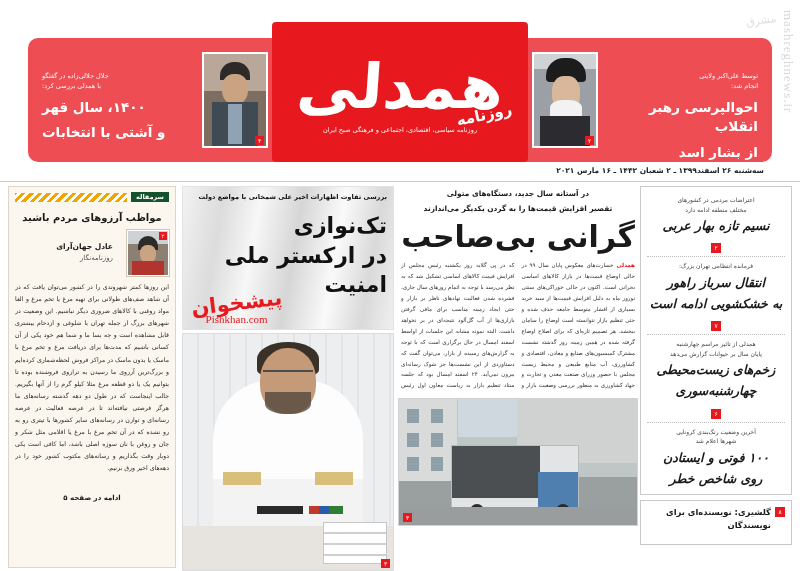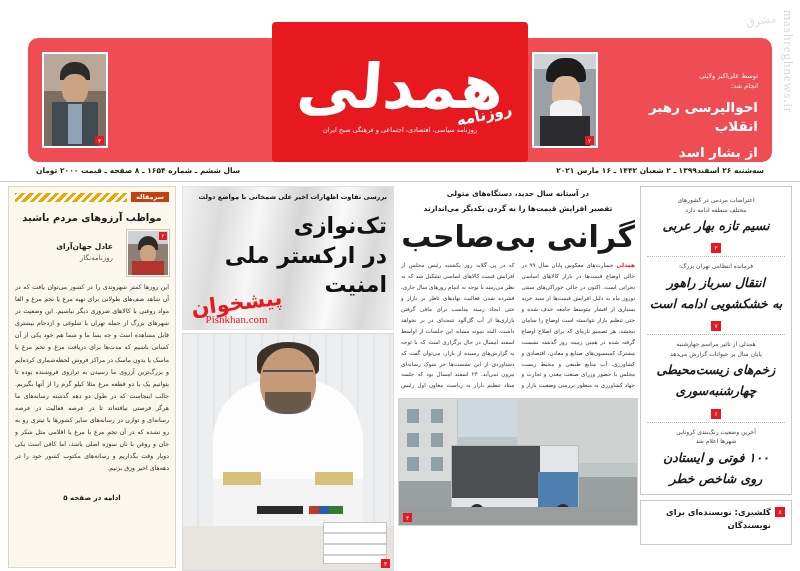--- a/index.html
+++ b/index.html
@@ -83,21 +83,21 @@
   .cols{position:absolute;left:0;top:186px;width:800px;height:385px;}
 
   
   .col-editorial{
     position:absolute;left:8px;top:0;width:168px;height:382px;
     background:#fbf7ee;border:1px solid #ddd6c6;
     padding:4px 6px 0 6px;box-sizing:border-box;
   }
   .ed-tagrow{display:flex;align-items:center;gap:4px;height:12px;}
   .ed-tag{
-    background:#c2410c;color:#fff;font-size:6.5px;font-weight:bold;
+    background:#14532d;color:#fff;font-size:6.5px;font-weight:bold;
     padding:1px 5px;flex:none;
   }
   .ed-hatch{
     flex:1;height:9px;
     background:repeating-linear-gradient(-45deg,#f0a500 0 3px,#fff 3px 6px);
   }
   .ed-head{
     text-align:center;font-size:10px;font-weight:bold;margin:7px 2px 5px 2px;
     line-height:1.5;
   }
@@ -265,39 +265,44 @@
         <div style="position:absolute;left:0;top:0;right:0;bottom:0;background:linear-gradient(180deg,#cfd3d6 0 16%,#9aa0a5 16% 100%);"></div>
         <div style="position:absolute;left:12px;top:4px;width:40px;height:24px;background:#1c1c1c;border-radius:18px 18px 4px 4px;"></div>
         <div style="position:absolute;left:18px;top:22px;width:28px;height:34px;background:#d8b79a;border-radius:42%;"></div>
         <div style="position:absolute;left:16px;top:46px;width:32px;height:20px;background:#f2f2f2;border-radius:40% 40% 0 0;"></div>
         <div style="position:absolute;left:6px;top:62px;width:50px;height:30px;background:#2b2b30;"></div>
         <div class="pg">۲</div>
       </div>
     </div>
 
     <div class="side-teaser left">
+      <div class="teaser-txt">
+        <div class="teaser-kicker">جلال جلالی‌زاده در گفتگو</div>
+        <div class="teaser-kicker">با همدلی بررسی کرد:</div>
+        <div class="teaser-head">۱۴۰۰، سال قهر</div>
+        <div class="teaser-head">و آشتی با انتخابات</div>
+      </div>
       <div class="teaser-photo">
         <div style="position:absolute;inset:0;background:linear-gradient(180deg,#b9a89a 0 40%,#7e6e62 40% 100%);"></div>
         <div style="position:absolute;left:16px;top:8px;width:30px;height:18px;background:#2e2a27;border-radius:14px 14px 0 0;"></div>
         <div style="position:absolute;left:18px;top:20px;width:26px;height:30px;background:#caa383;border-radius:44%;"></div>
         <div style="position:absolute;left:8px;top:48px;width:46px;height:44px;background:#3f4a52;"></div>
         <div style="position:absolute;left:24px;top:50px;width:14px;height:40px;background:#8fa3b5;"></div>
         <div class="pg">۴</div>
       </div>
     </div>
   </div>
 
   <div class="logo-block">
     <div class="logo-word">همدلی</div>
     <div class="logo-tagline">روزنامه سیاسی، اقتصادی، اجتماعی و فرهنگی صبح ایران</div>
     <div class="logo-sub-rooz">روزنامه</div>
   </div>
 
   <div class="dateline right">سه‌شنبه ۲۶ اسفند۱۳۹۹ ـ ۲ شعبان ۱۴۴۲ ـ  ۱۶ مارس ۲۰۲۱</div>
-  <div class="dateline left">سال ششم ـ شماره ۱۶۵۴ ـ ۸ صفحه ـ قیمت ۲۰۰۰ تومان</div>
   <div class="rule"></div>
 
   <div class="cols">
 
     <div class="col-editorial">
       <div class="ed-tagrow">
         <div class="ed-tag">سرمقاله</div>
         <div class="ed-hatch"></div>
       </div>
       <div class="ed-head">مواظب آرزوهای مردم باشید</div>

